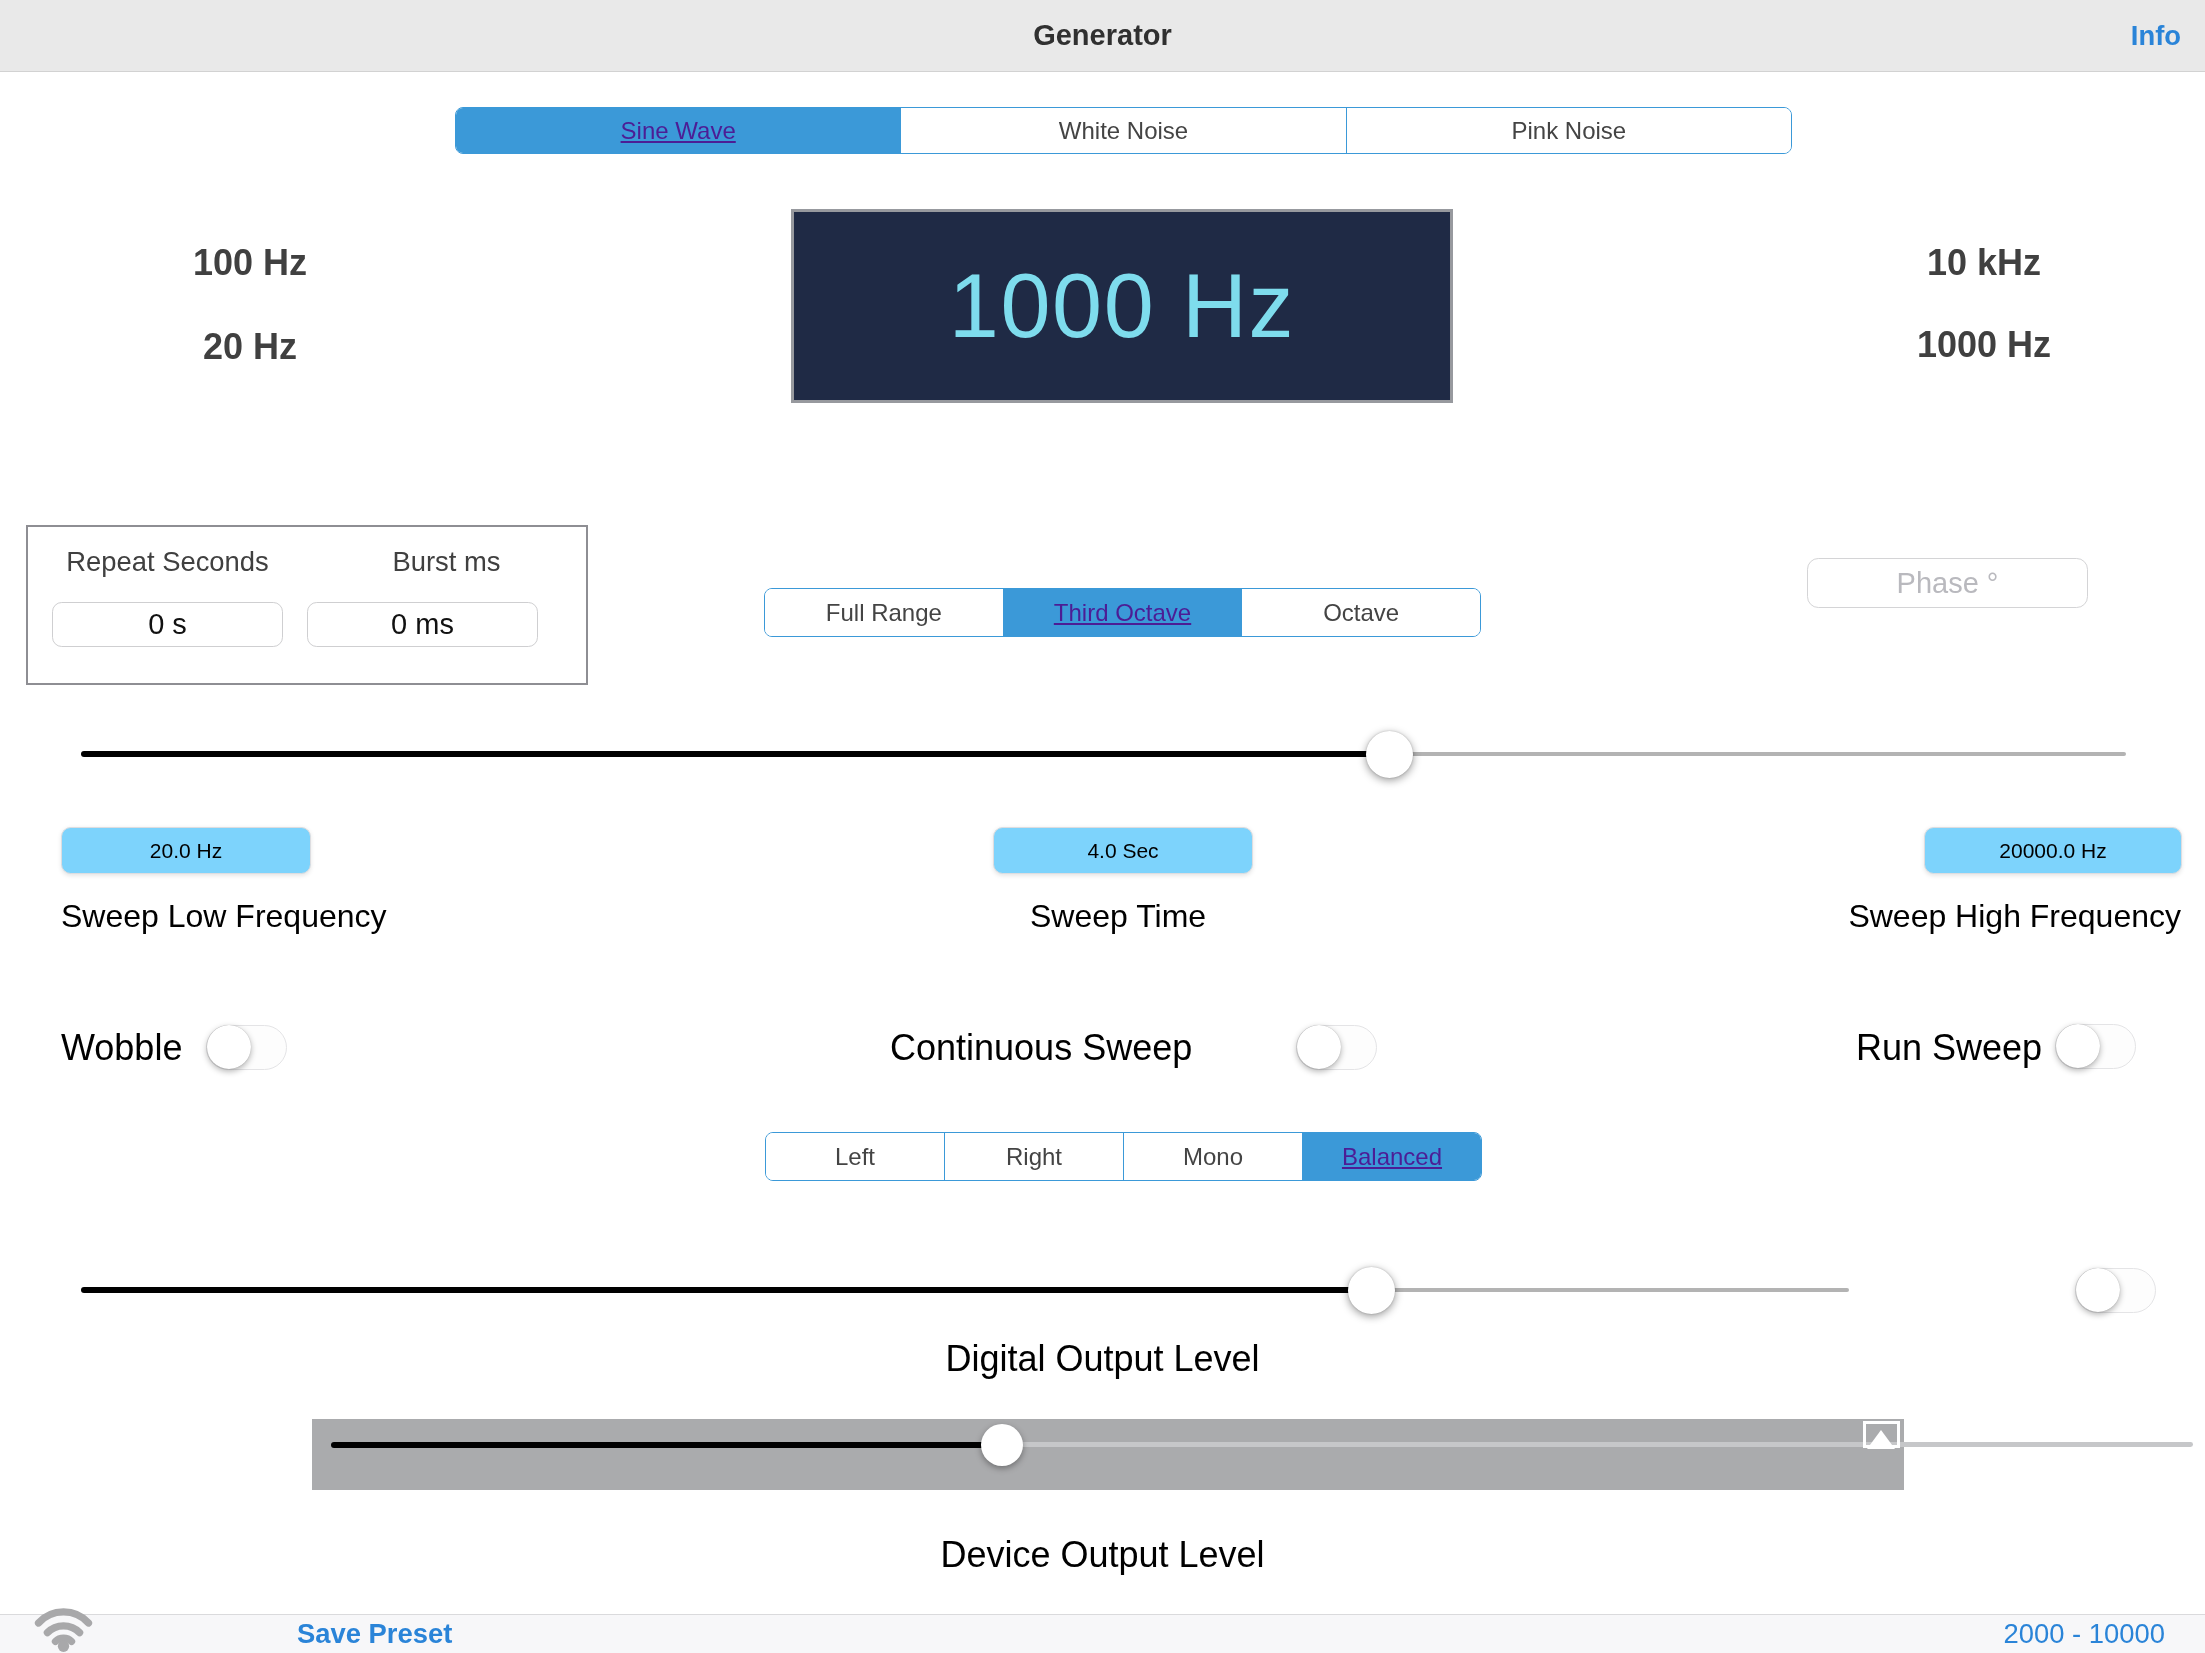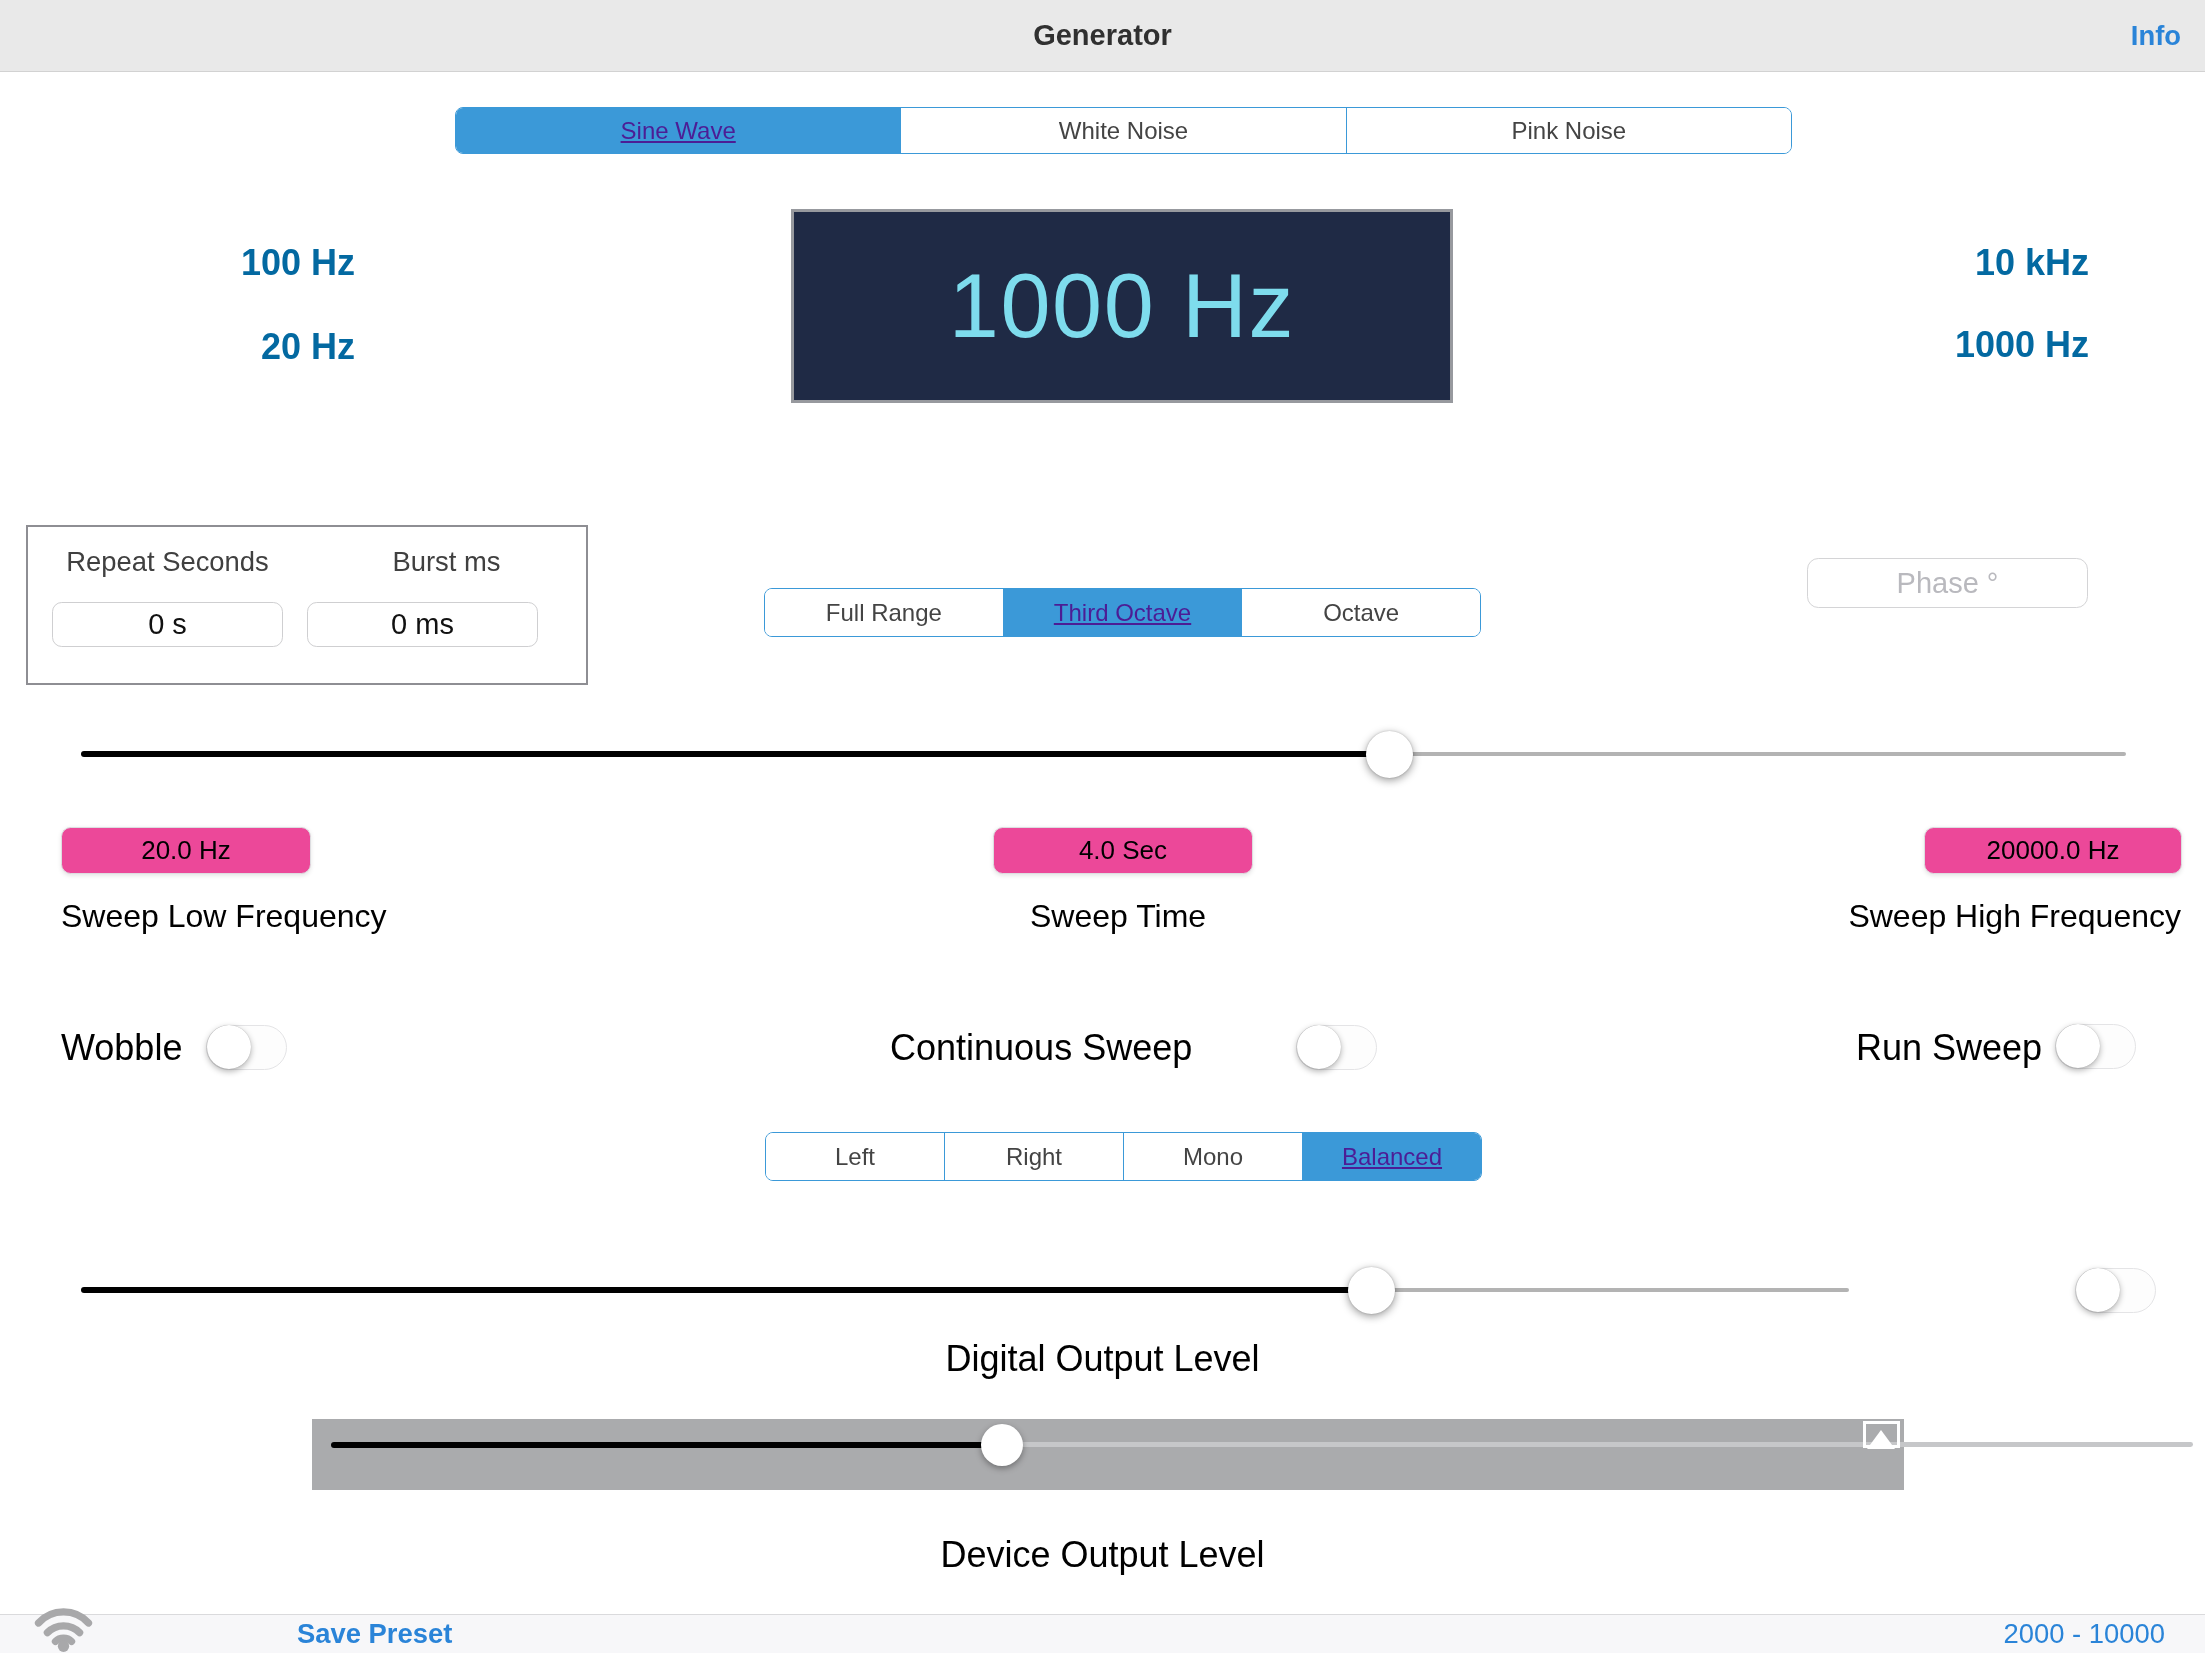--- a/index.html
+++ b/index.html
@@ -26,21 +26,21 @@
   .wave-seg{left:455px;top:107px;width:1335px;height:45px;}
   .range-seg{left:764px;top:588px;width:715px;height:47px;}
   .channel-seg{left:765px;top:1132px;width:715px;height:47px;}
 
   
   .freq-display{left:791px;top:209px;width:662px;height:194px;background:#1f2a45;
     border:3.2px solid #97999e;box-sizing:border-box;display:flex;align-items:center;justify-content:center;}
   .freq-display-text{font-size:90px;font-weight:400;color:#7edced;letter-spacing:1.6px;}
 
   
-  .preset{width:210px;text-align:right;font-size:36px;font-weight:700;color:#0369a1;cursor:pointer;}
+  .preset{width:210px;text-align:center;font-size:36px;font-weight:700;color:#404040;cursor:pointer;}
   .p-lt{left:145px;top:242px;}
   .p-lb{left:145px;top:326px;}
   .p-rt{left:1879px;top:242px;}
   .p-rb{left:1879px;top:324px;}
 
   
   .group-box{left:26px;top:525px;width:562px;height:160px;border:2.4px solid #8e8e93;box-sizing:border-box;background:#fff;}
   .gb-label{top:19.4px;font-size:27.4px;color:#404040;text-align:center;}
   .gb-label-1{left:0;width:279px;}
   .gb-label-2{left:279px;width:279px;}
@@ -61,22 +61,22 @@
     width:var(--pct);background:#000;border-radius:3.2px;}
   .hslider .track-right{position:absolute;left:var(--pct);right:0;top:50%;height:4.8px;margin-top:-2.4px;
     background:#b3b3b3;border-radius:2.4px;}
   .hslider .knob{position:absolute;left:var(--pct);top:50%;width:47px;height:47px;margin:-23.4px 0 0 -23.4px;
     border-radius:50%;background:#fff;box-shadow:0 2.4px 8px rgba(0,0,0,0.40),0 0 1.6px rgba(0,0,0,0.25);cursor:pointer;}
   .freq-slider{left:81px;top:730px;width:2045px;}
   .digital-slider{left:81px;top:1266px;width:1768px;}
 
   
   .value-field{top:827px;height:47px;border:1.6px solid #dddde0;border-radius:9.7px;box-sizing:border-box;
-    background:#ec4899;box-shadow:0 1.6px 4px rgba(0,0,0,0.10);
-    display:flex;align-items:center;justify-content:center;font-size:26px;color:#000;}
+    background:#7dd3fc;box-shadow:0 1.6px 4px rgba(0,0,0,0.10);
+    display:flex;align-items:center;justify-content:center;font-size:21px;color:#000;}
   .vf-low{left:61px;width:250px;}
   .vf-time{left:993px;width:260px;}
   .vf-high{left:1924px;width:258px;}
   .field-label{top:898px;font-size:32px;color:#000;}
   .fl-low{left:61px;}
   .fl-time{left:1030px;}
   .fl-high{right:24px;}
 
   
   .toggle-label{font-size:36px;color:#000;}

